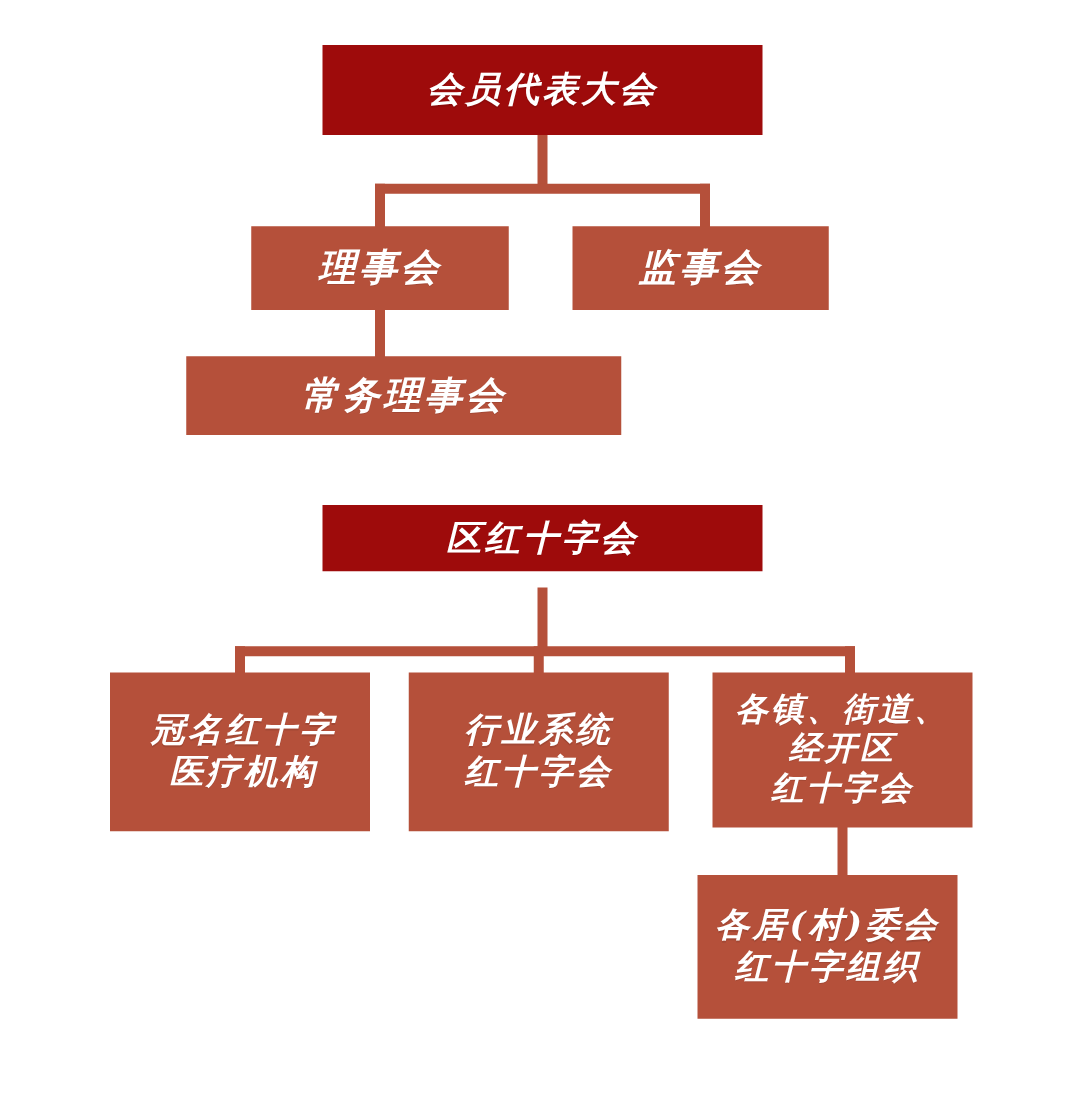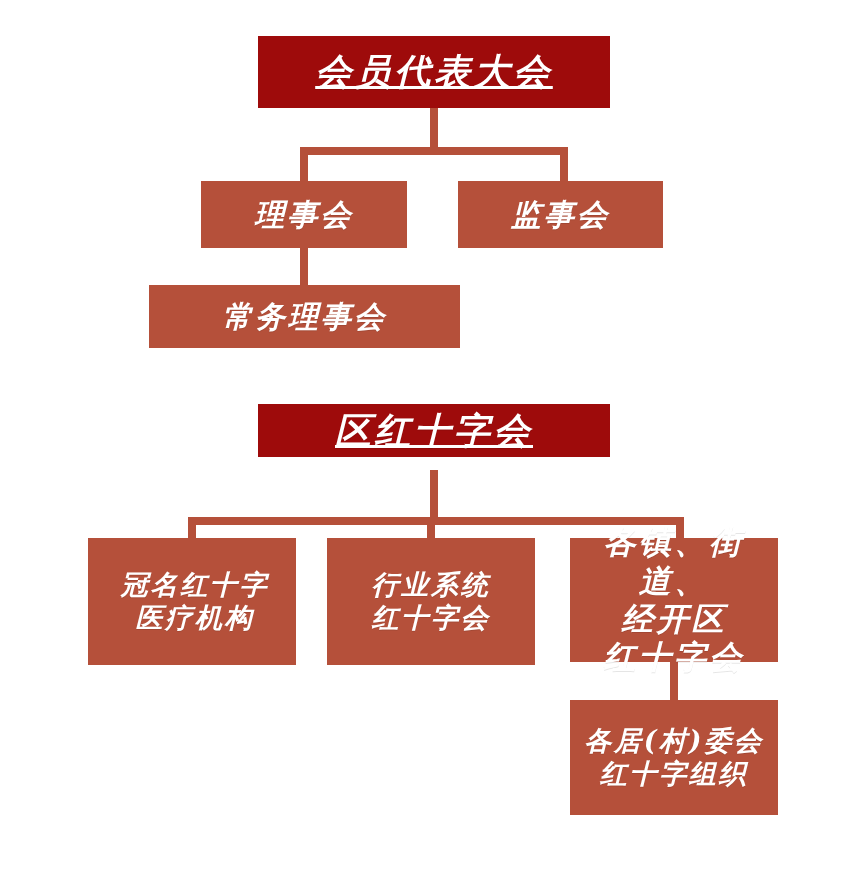--- a/index.html
+++ b/index.html
@@ -50,35 +50,35 @@
   }
 
   .node-dark {
     background: #9e0b0b;
   }
   .node-light {
     background: #b5503a;
   }
 
   
-  .t-xl   { font-size: 36px; text-decoration: underline; }
+  .t-xl   { font-size: 28px; }
   .t-lg   { font-size: 30px; }
   .t-md   { font-size: 27px; }
-  .t-sm   { font-size: 32px; }
+  .t-sm   { font-size: 26px; }
 
   
   #node-assembly      { left: 258px; top: 36px;  width: 352px; height: 72px; }
   #node-council       { left: 201px; top: 181px; width: 206px; height: 67px; }
   #node-supervisors   { left: 458px; top: 181px; width: 205px; height: 67px; }
-  #node-standing      { left: 149px; top: 285px; width: 311px; height: 63px; text-align: right; }
+  #node-standing      { left: 149px; top: 285px; width: 348px; height: 63px; text-align: right; }
   #node-redcross      { left: 258px; top: 404px; width: 352px; height: 53px; }
   #node-medical       { left: 88px;  top: 538px; width: 208px; height: 127px; padding-left: 12px; }
   #node-industry      { left: 327px; top: 538px; width: 208px; height: 127px; }
   #node-township      { left: 570px; top: 538px; width: 208px; height: 124px; }
-  #node-village       { left: 570px; top: 700px; width: 208px; height: 115px; }
+  #node-village       { left: 558px; top: 700px; width: 208px; height: 115px; }
 
   
   #conn-a-stem   { left: 430px; top: 108px; width: 8px;   height: 43px; }
   #conn-a-bar    { left: 300px; top: 147px; width: 268px; height: 8px; }
   #conn-a-left   { left: 300px; top: 147px; width: 8px;   height: 38px; }
   #conn-a-right  { left: 560px; top: 147px; width: 8px;   height: 38px; }
   #conn-b-stem   { left: 300px; top: 248px; width: 8px;   height: 41px; }
 
   
   #conn-c-stem   { left: 430px; top: 470px; width: 8px;   height: 51px; }

